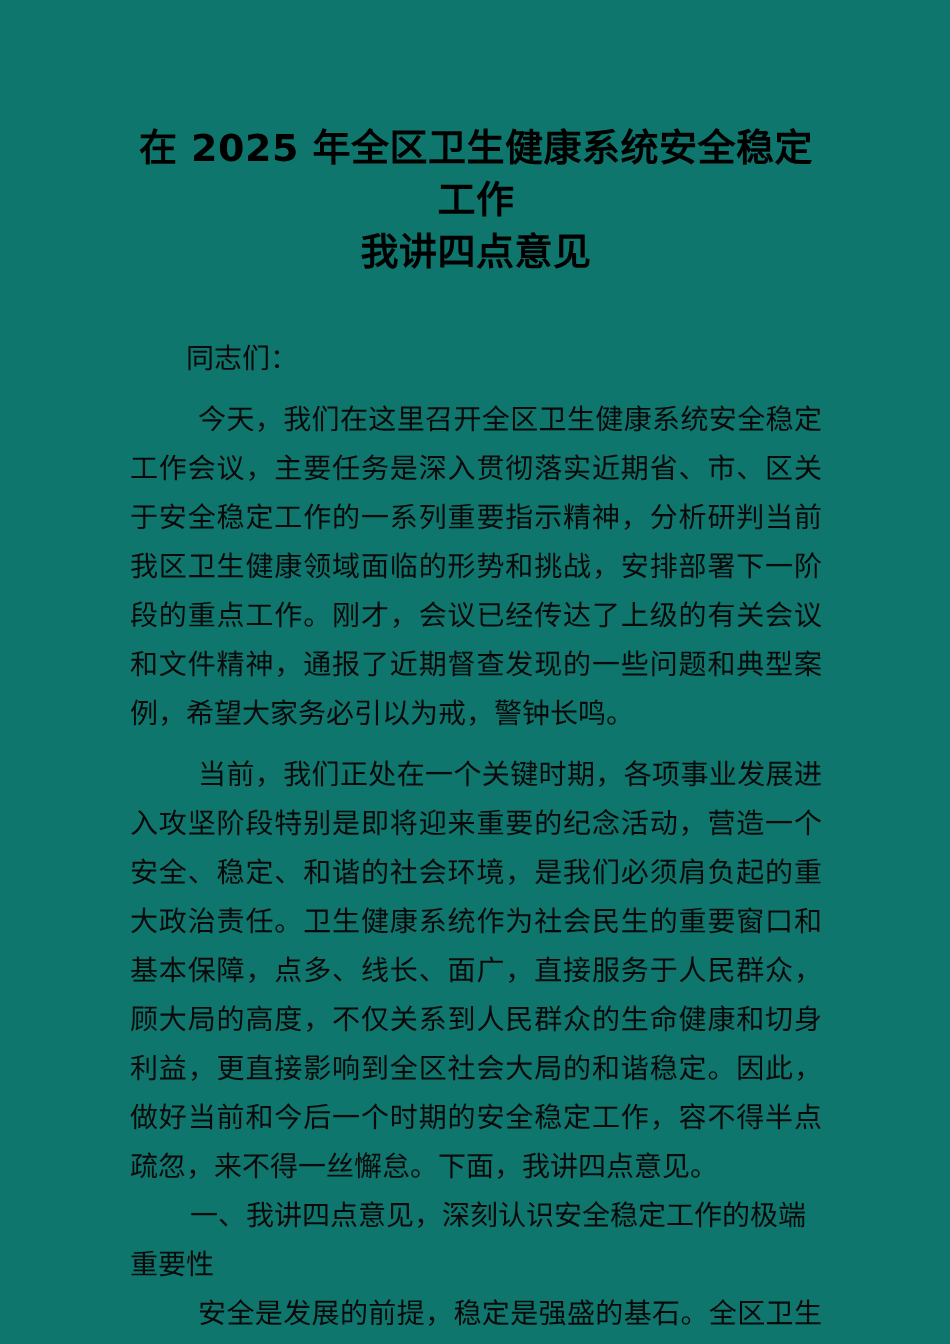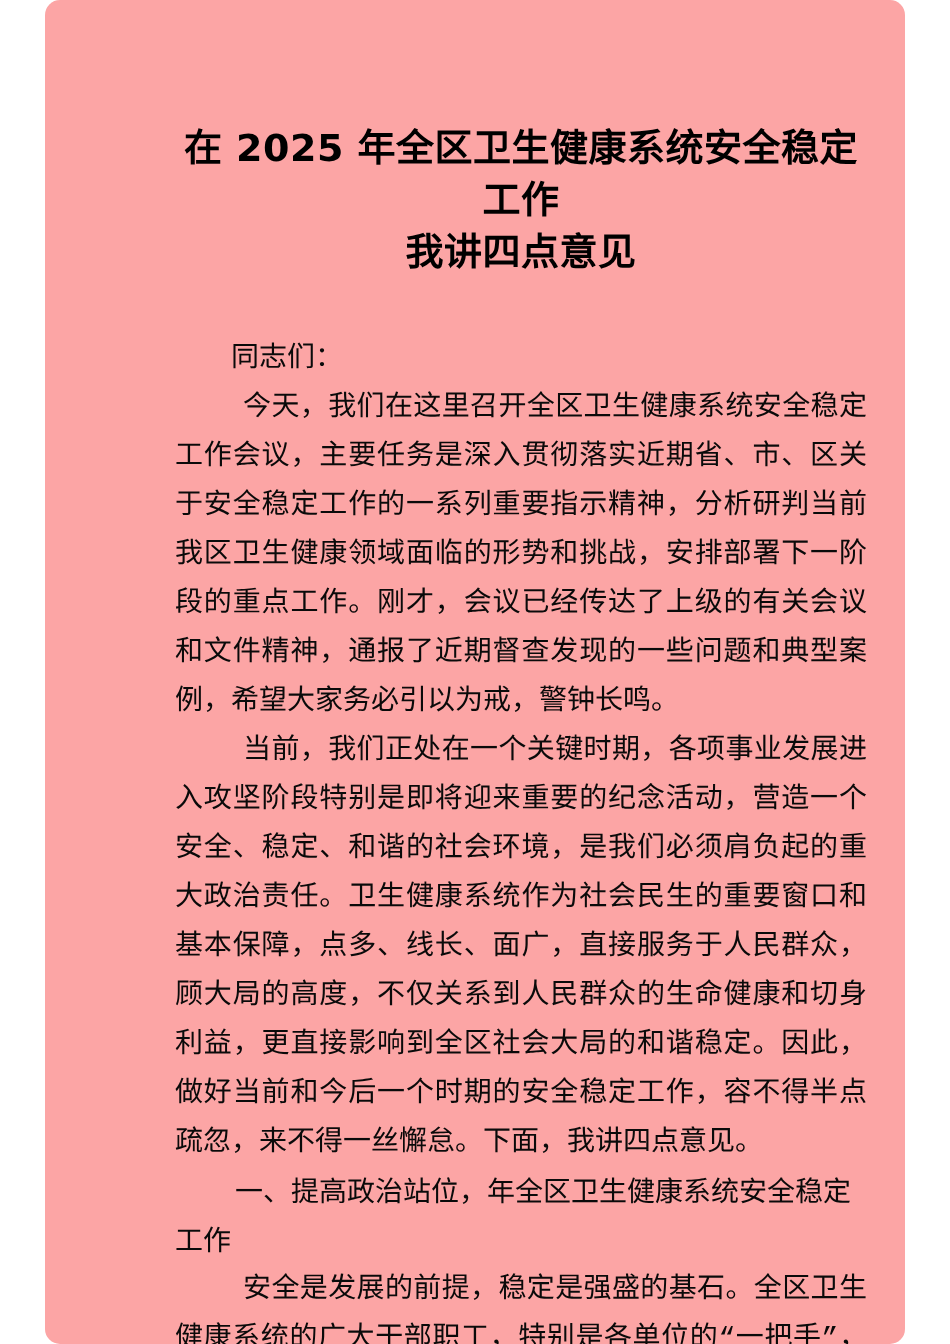--- a/index.html
+++ b/index.html
@@ -4,27 +4,26 @@
 <title>讲话稿</title>
 <style>
   html, body {
     margin: 0;
     padding: 0;
     background: #ffffff;
   }
 
   .page {
     position: relative;
-    width: 860px;
+    width: 950px;
     height: 1344px;
     margin: 0 auto;
-    background: #fca5a5;
+    background: #0f766e;
     overflow: hidden;
     box-sizing: border-box;
-    border-radius: 15px;
   }
 
   .doc-body {
     position: absolute;
     left: 130px;
     top: 0;
     width: 692px;
   }
 
   
@@ -40,21 +39,21 @@
     padding-top: 122px;
     word-break: break-all;
   }
 
   .doc-title .title-line {
     display: block;
   }
 
   
   .para {
-    font-family: Liberation Mono, monospace;
+    font-family: Liberation Serif, serif;
     font-size: 28px;
     line-height: 49px;
     color: #0a0a0a;
     text-align: justify;
     text-justify: inter-ideograph;
     margin: 0;
     word-break: break-all;
     letter-spacing: 0px;
   }
 
@@ -62,21 +61,21 @@
     text-indent: 56px;
   }
 
   .para.indent-2_5 {
     text-indent: 68px;
   }
 
   
   .gap-salutation { height: 56px; }
 
-  .para + .para { margin-top: 0; }
+  .para + .para { margin-top: 12px; }
 
   
   .section-heading {
     font-family: "DejaVu Serif", "Liberation Serif", serif;
     font-size: 28px;
     line-height: 49px;
     color: #0a0a0a;
     margin: 0;
     text-indent: 60px;
     word-break: break-all;
@@ -94,18 +93,18 @@
     </h1>
 
     <div class="gap-salutation"></div>
 
     <p class="para indent-2">同志们：</p>
 
     <p class="para indent-2_5">今天，我们在这里召开全区卫生健康系统安全稳定工作会议，主要任务是深入贯彻落实近期省、市、区关于安全稳定工作的一系列重要指示精神，分析研判当前我区卫生健康领域面临的形势和挑战，安排部署下一阶段的重点工作。刚才，会议已经传达了上级的有关会议和文件精神，通报了近期督查发现的一些问题和典型案例，希望大家务必引以为戒，警钟长鸣。</p>
 
     <p class="para indent-2_5">当前，我们正处在一个关键时期，各项事业发展进入攻坚阶段特别是即将迎来重要的纪念活动，营造一个安全、稳定、和谐的社会环境，是我们必须肩负起的重大政治责任。卫生健康系统作为社会民生的重要窗口和基本保障，点多、线长、面广，直接服务于人民群众，顾大局的高度，不仅关系到人民群众的生命健康和切身利益，更直接影响到全区社会大局的和谐稳定。因此，做好当前和今后一个时期的安全稳定工作，容不得半点疏忽，来不得一丝懈怠。下面，我讲四点意见。</p>
 
-    <p class="section-heading">一、提高政治站位，年全区卫生健康系统安全稳定工作</p>
+    <p class="section-heading">一、我讲四点意见，深刻认识安全稳定工作的极端重要性</p>
 
     <p class="para indent-2_5">安全是发展的前提，稳定是强盛的基石。全区卫生健康系统的广大干部职工，特别是各单位的“一把手”，必须从讲政治、顾大局的高度，深刻认识抓好安全稳定工作的特殊重要性和现实紧迫性。</p>
 
   </div>
 </div>
 
 </body></html>

